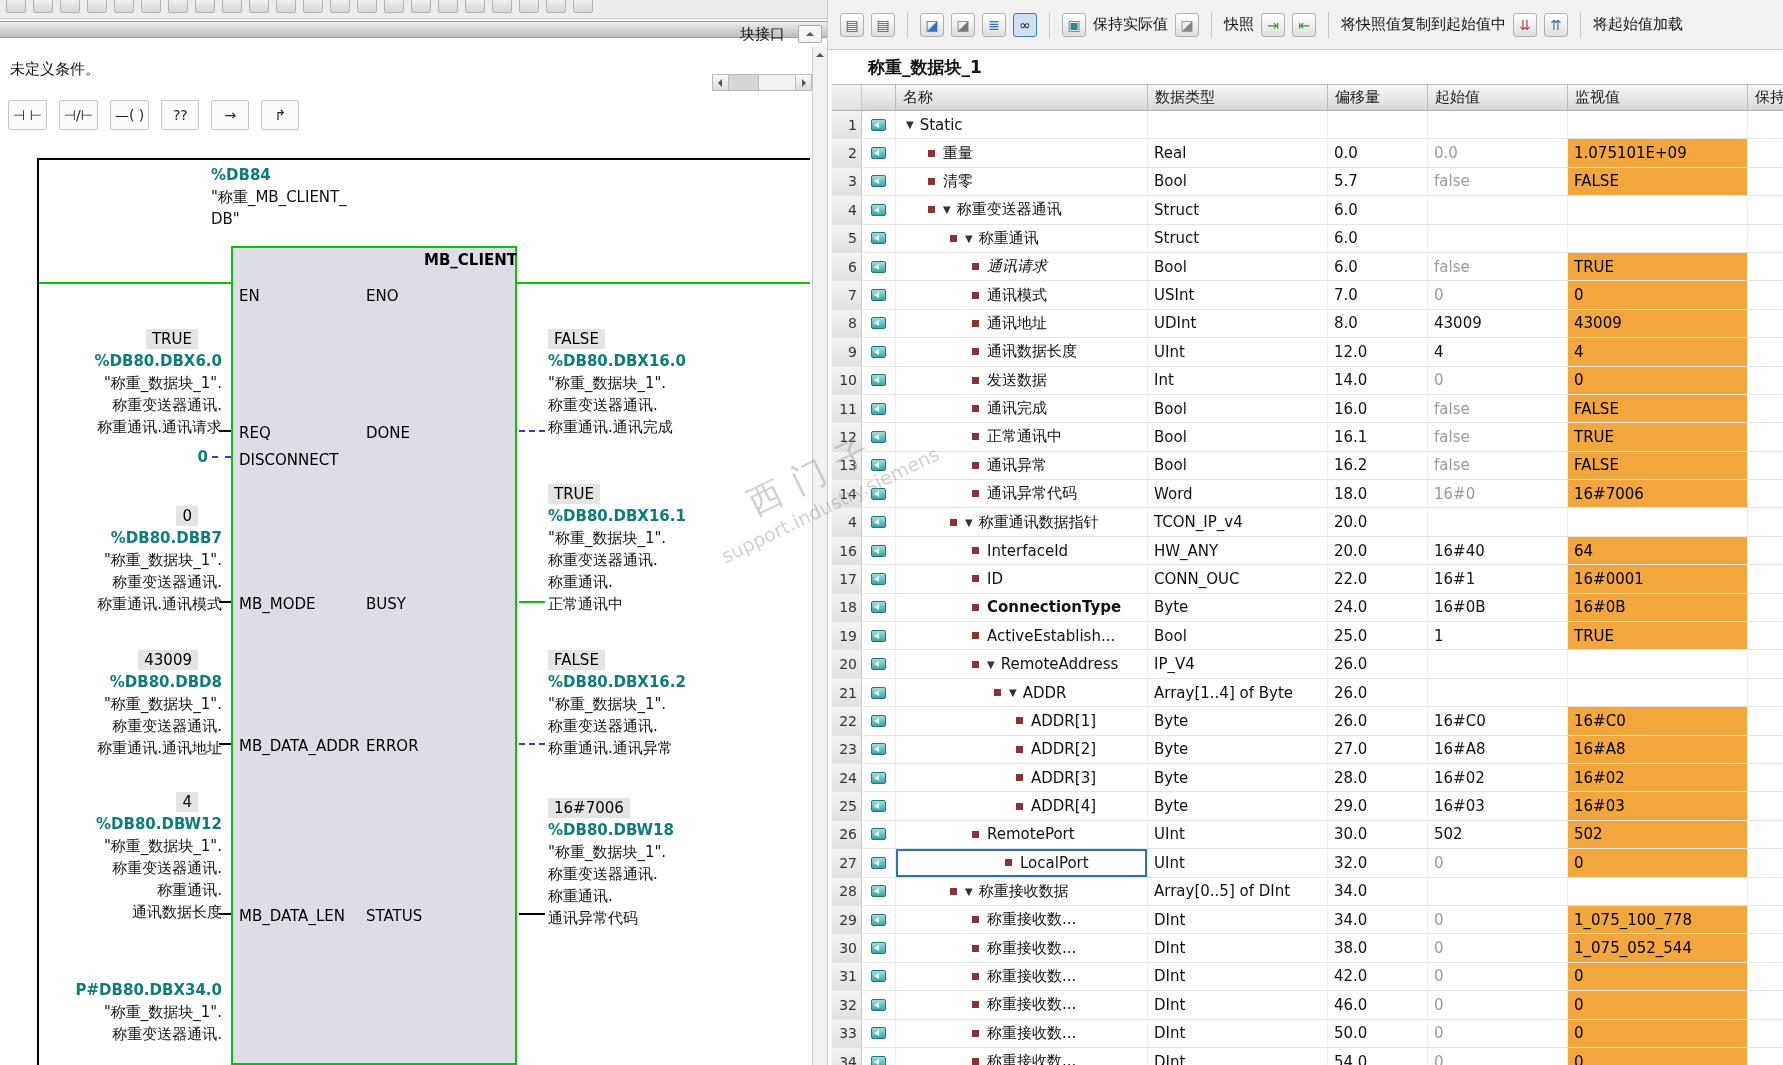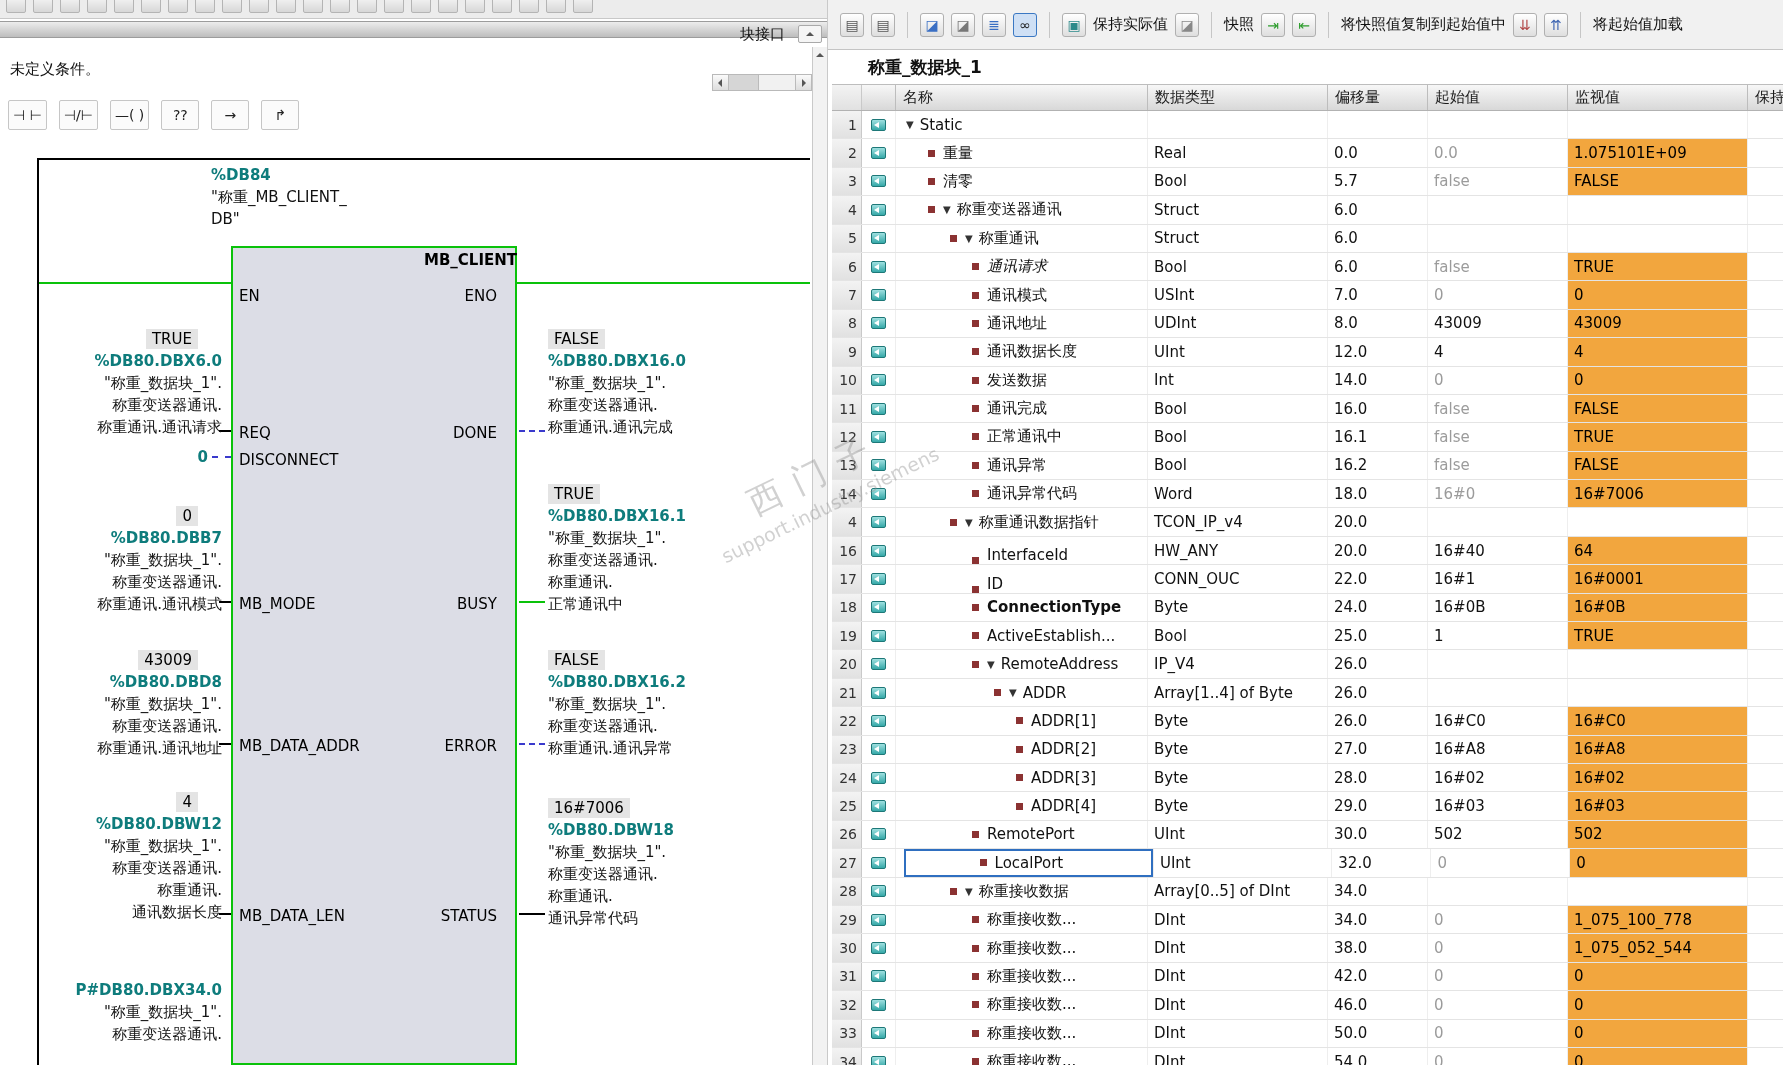--- a/index.html
+++ b/index.html
@@ -33,21 +33,21 @@
   .wire{position:absolute;background:#000}
   .wire.green{background:#0ac20a}
   .dash{position:absolute;height:0;border-top:2px dashed #3a3acc}
   .fb-block{position:absolute;left:231px;top:246px;width:286px;height:819px;background:#dcdde6;border:2px solid #0ac20a}
   .fb-title{position:absolute;left:231px;top:251px;width:286px;text-align:right;font-weight:bold;font-size:15px;color:#000}
   .db-label{position:absolute;left:211px;top:164px;width:326px;line-height:22px}
   .teal{color:#0e7c7c}
   .db-addr{font-weight:bold}
   .pin{position:absolute;font-size:15px;color:#000}
   .pin-l{left:239px}
-  .pin-r{left:352px;width:145px;text-align:right}
+  .pin-r{left:366px;width:145px;}
   .op-in{position:absolute;left:27px;width:195px;text-align:right;line-height:22px;font-size:15px}
   .op-out{position:absolute;left:548px;width:245px;text-align:left;line-height:22px;font-size:15px}
   .addr{font-weight:bold;color:#0e7c7c}
   .sym{color:#141414}
   .valbox{display:inline-block;background:#e4e4e4;padding:0 6px;line-height:20px;color:#000}
   .op-in .valbox{margin-right:24px}
   .disc-val{position:absolute;left:160px;top:448px;width:48px;text-align:right;font-weight:bold;color:#0e7c7c}
 
   
   .watermark{position:absolute;left:610px;top:450px;width:420px;transform:rotate(-26deg);color:rgba(145,145,145,.42);text-align:center;z-index:40;pointer-events:none}
@@ -528,38 +528,38 @@
           <div class="c c-off">20.0</div>
           <div class="c c-start"></div>
           <div class="c c-mon"></div>
           <div class="c c-keep"></div>
         </div>
         <div class="trow">
           <div class="c c-num">16</div>
           <div class="c c-icon">
             <span class="tag-icon"></span>
           </div>
-          <div class="c c-name" style="padding-left: 76px; align-items: flex-end;">
+          <div class="c c-name" style="padding-left: 76px;">
             <span class="bullet"></span>
             <span>InterfaceId</span>
           </div>
           <div class="c c-type">HW_ANY</div>
           <div class="c c-off">20.0</div>
           <div class="c c-start">16#40</div>
           <div class="c c-mon">
             <div class="mon-fill">64</div>
           </div>
           <div class="c c-keep"></div>
         </div>
         <div class="trow">
           <div class="c c-num">17</div>
           <div class="c c-icon">
             <span class="tag-icon"></span>
           </div>
-          <div class="c c-name" style="padding-left: 76px; align-items: flex-end;">
+          <div class="c c-name" style="padding-left: 76px;">
             <span class="bullet"></span>
             <span>ID</span>
           </div>
           <div class="c c-type">CONN_OUC</div>
           <div class="c c-off">22.0</div>
           <div class="c c-start">16#1</div>
           <div class="c c-mon">
             <div class="mon-fill">16#0001</div>
           </div>
           <div class="c c-keep"></div>
@@ -713,21 +713,21 @@
           <div class="c c-mon">
             <div class="mon-fill">502</div>
           </div>
           <div class="c c-keep"></div>
         </div>
         <div class="trow selected">
           <div class="c c-num">27</div>
           <div class="c c-icon">
             <span class="tag-icon"></span>
           </div>
-          <div class="c c-name" style="padding-left: 76px; margin-left: 8px;">
+          <div class="c c-name" style="padding-left: 109px;">
             <span class="bullet"></span>
             <span>LocalPort</span>
           </div>
           <div class="c c-type">UInt</div>
           <div class="c c-off">32.0</div>
           <div class="c c-start gray">0</div>
           <div class="c c-mon">
             <div class="mon-fill">0</div>
           </div>
           <div class="c c-keep"></div>

